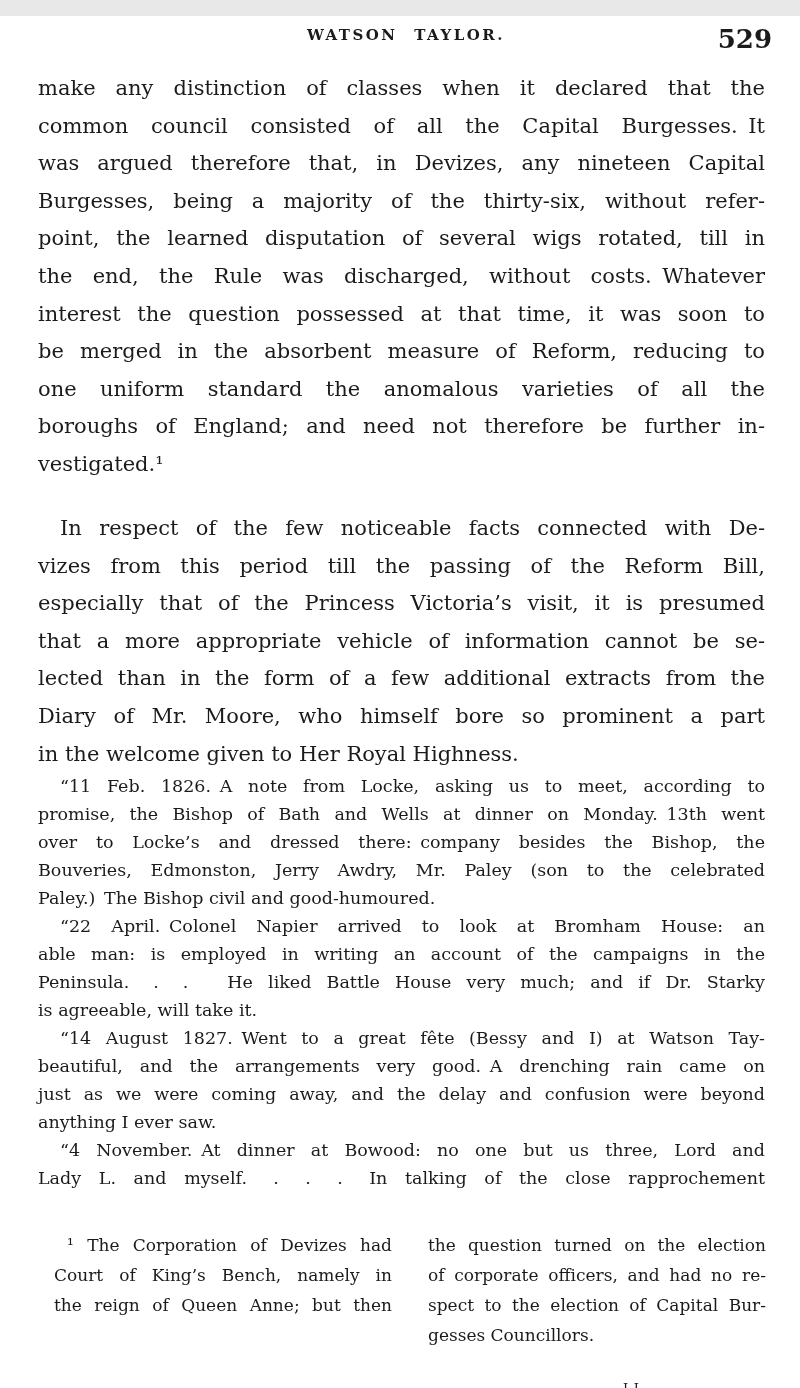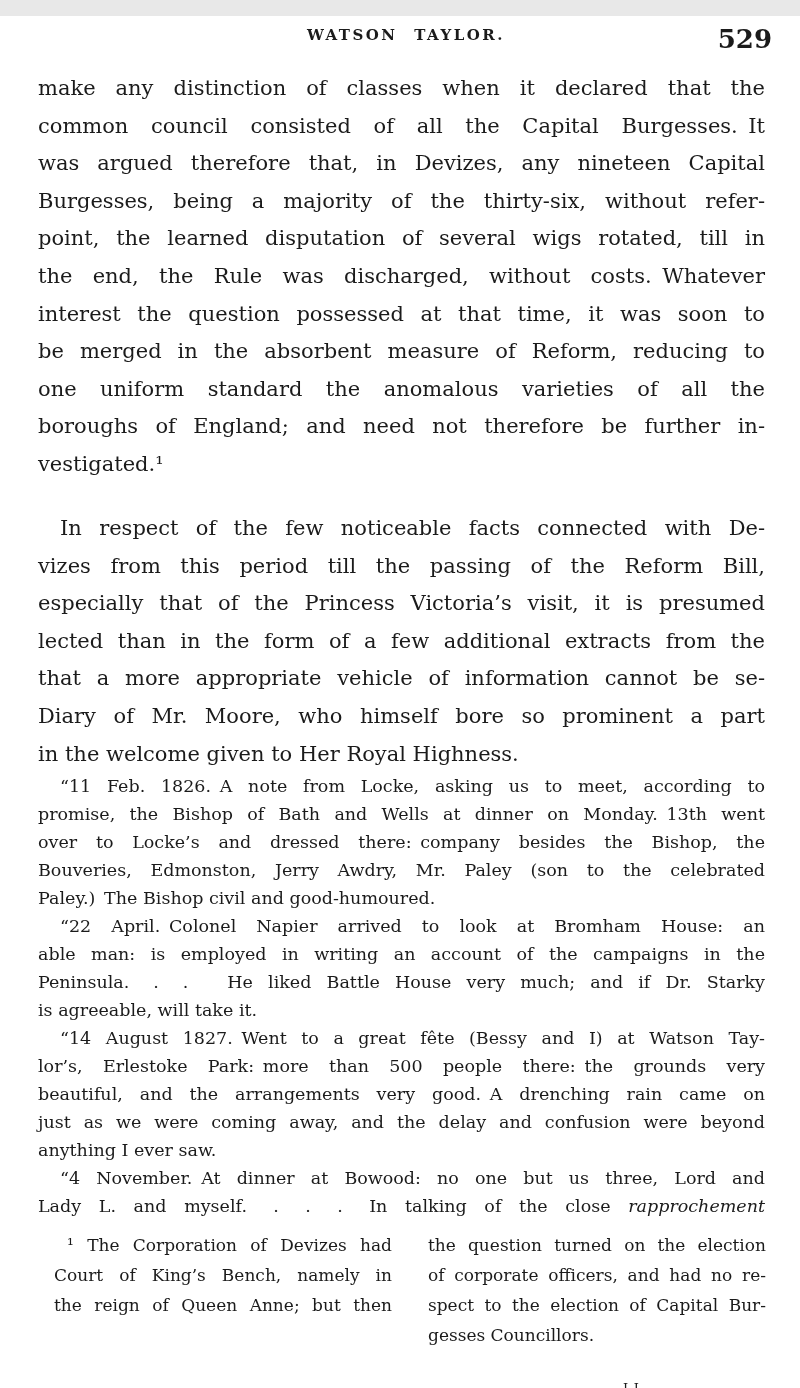--- a/index.html
+++ b/index.html
@@ -35,21 +35,21 @@
   .main .line.end { text-align-last: left; }
   .main .line.indent { text-indent: 22px; }
   
   .extracts { position: absolute; left: 38px; width: 727px; top: 756px; }
   .small .line {
     font-size: 17.5px; line-height: 28px;
     text-align: justify; text-align-last: justify;
   }
   .small .line.end { text-align-last: left; }
   .small .line.indent { text-indent: 22px; }
-  .italic { font-style: italic; }
+  .italic { }
   
   .footnote {
     position: absolute; top: 1214px; left: 54px; width: 712px;
     display: flex; gap: 36px;
   }
   .fn-col { width: 344px; }
   .fn .line {
     font-size: 17px; line-height: 30px;
     text-align: justify; text-align-last: justify;
   }
@@ -87,43 +87,42 @@
       <div class="line">be merged in the absorbent measure of Reform, reducing to</div>
       <div class="line">one uniform standard the anomalous varieties of all the</div>
       <div class="line">boroughs of England; and need not therefore be further in-</div>
       <div class="line end">vestigated.¹</div>
     </div>
 
   <div class="text-col main para-2">
       <div class="line indent">In respect of the few noticeable facts connected with De-</div>
       <div class="line">vizes from this period till the passing of the Reform Bill,</div>
       <div class="line">especially that of the Princess Victoria’s visit, it is presumed</div>
+      <div class="line">that a more appropriate vehicle of information cannot be se-</div>
       <div class="line">lected than in the form of a few additional extracts from the</div>
-      <div class="line">that a more appropriate vehicle of information cannot be se-</div>
       <div class="line">Diary of Mr. Moore, who himself bore so prominent a part</div>
       <div class="line end">in the welcome given to Her Royal Highness.</div>
     </div>
 
   <div class="extracts small">
     <div>
         <div class="line indent">“11 Feb. 1826. A note from Locke, asking us to meet, according to</div>
         <div class="line">promise, the Bishop of Bath and Wells at dinner on Monday. 13th went</div>
         <div class="line">over to Locke’s and dressed there: company besides the Bishop, the</div>
         <div class="line">Bouveries, Edmonston, Jerry Awdry, Mr. Paley (son to the celebrated</div>
         <div class="line end">Paley.) The Bishop civil and good-humoured.</div>
       </div>
     <div>
         <div class="line indent">“22 April. Colonel Napier arrived to look at Bromham House: an</div>
         <div class="line">able man: is employed in writing an account of the campaigns in the</div>
         <div class="line">Peninsula.  .  .   He liked Battle House very much; and if Dr. Starky</div>
         <div class="line end">is agreeable, will take it.</div>
       </div>
     <div>
         <div class="line indent">“14 August 1827. Went to a great fête (Bessy and I) at Watson Tay-</div>
-        <div class="line">lor’s, Erlestoke Park: more than 500 people there: the grounds very</div>
         <div class="line">beautiful, and the arrangements very good. A drenching rain came on</div>
         <div class="line">just as we were coming away, and the delay and confusion were beyond</div>
         <div class="line end">anything I ever saw.</div>
       </div>
     <div>
         <div class="line indent">“4 November. At dinner at Bowood: no one but us three, Lord and</div>
         <div class="line"><span>Lady L. and myself.  .  .  .  In talking of the close </span><span class="italic">rapprochement</span></div>
       </div>
   </div>
 

